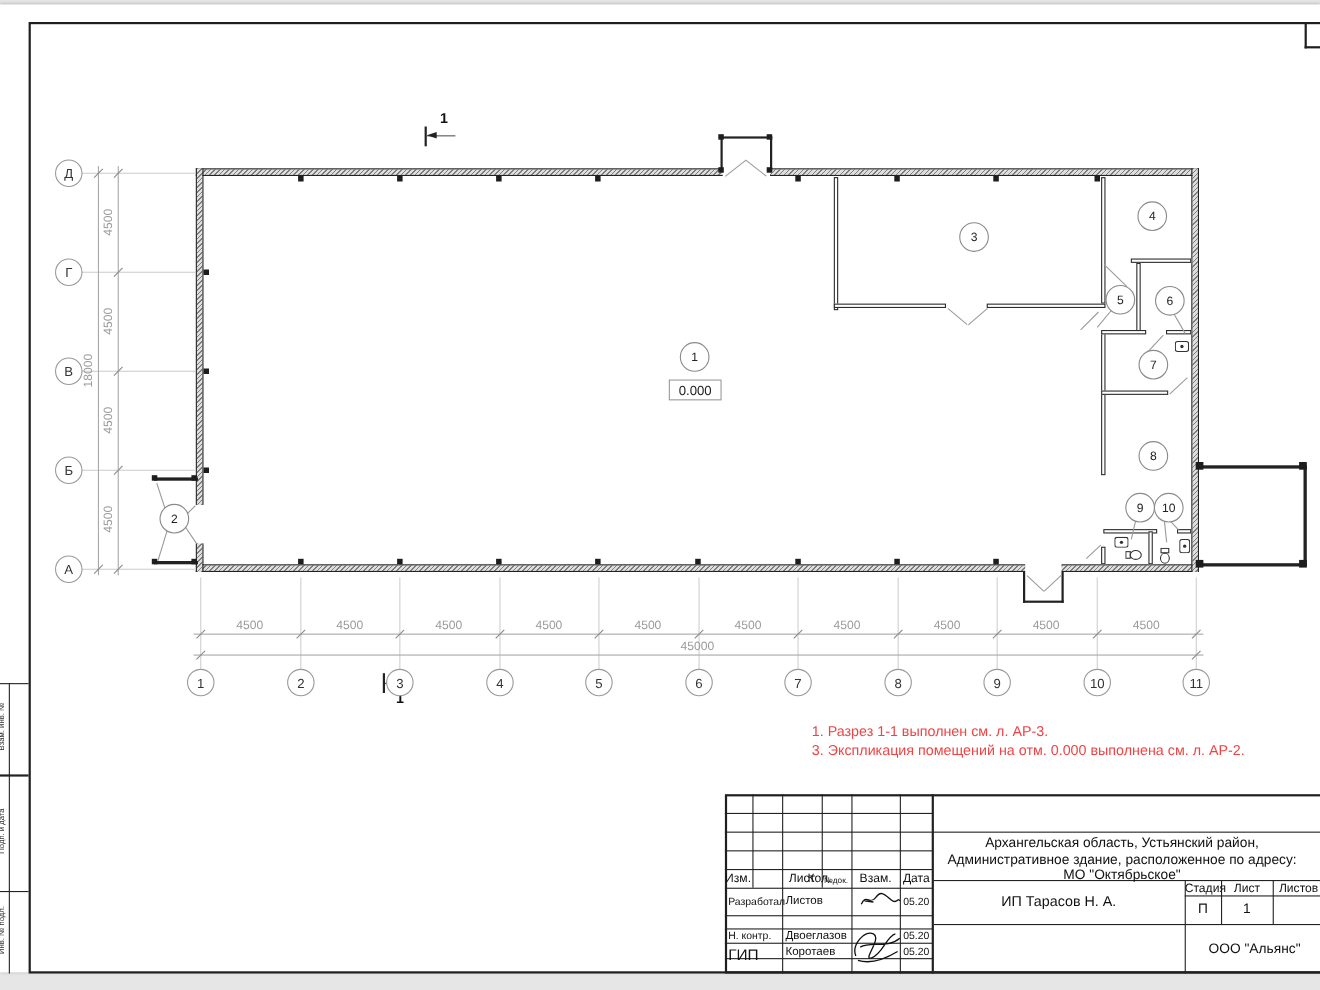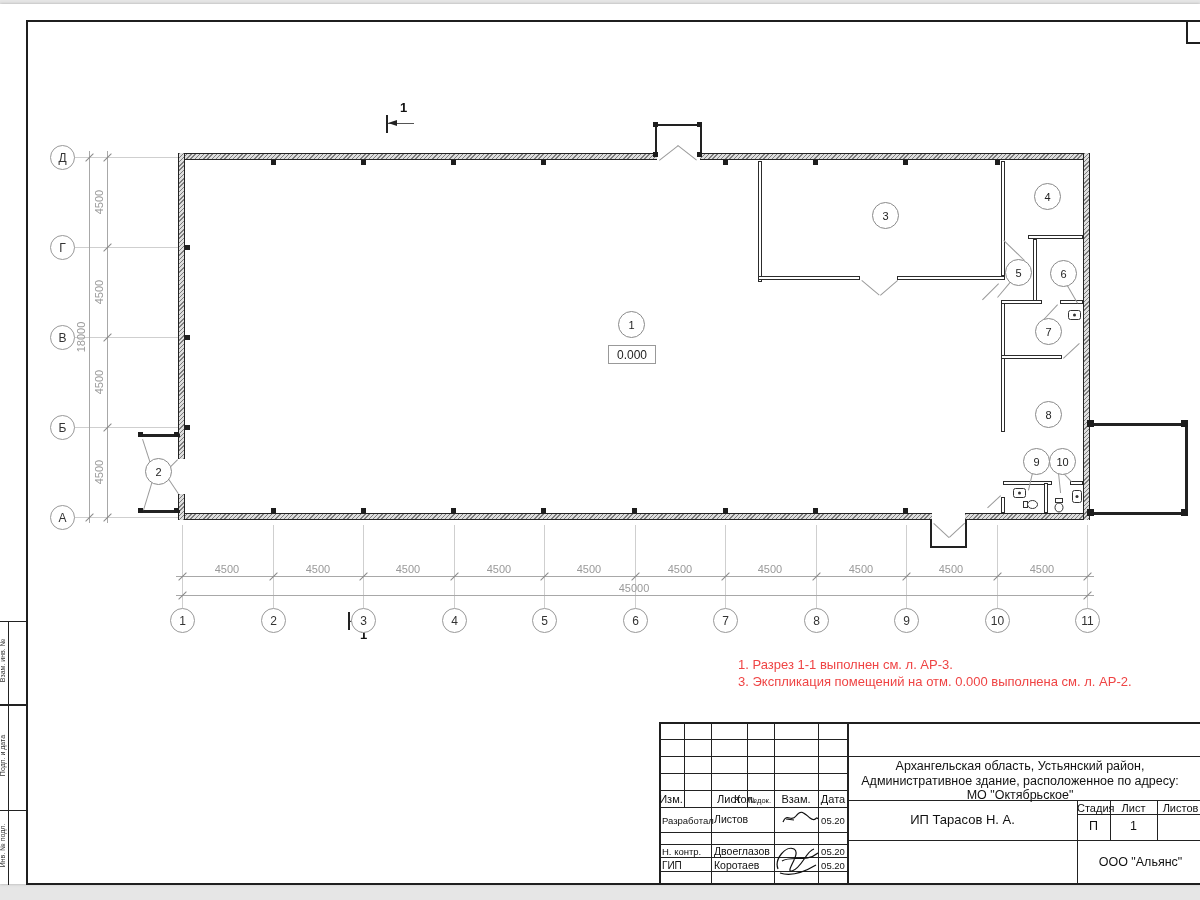--- a/index.html
+++ b/index.html
@@ -300,21 +300,21 @@
   <div class="tb tbc" style="left:740px;top:792px;width:40px;font-size:7.5px;">№док.</div>
   <div class="tb tbc" style="left:776px;top:789px;width:40px;font-size:11px;">Взам.</div>
   <div class="tb tbc" style="left:813px;top:789px;width:40px;font-size:11px;">Дата</div>
 
   <div class="tb" style="left:662px;top:811px;font-size:9.5px;">Разработал</div>
   <div class="tb" style="left:714px;top:809px;font-size:10.5px;">Листов</div>
   <div class="tb tbc" style="left:819px;top:811px;width:28px;font-size:9.5px;">05.20</div>
   <div class="tb" style="left:662px;top:842px;font-size:9.5px;">Н. контр.</div>
   <div class="tb" style="left:714px;top:841px;font-size:10.5px;">Двоеглазов</div>
   <div class="tb tbc" style="left:819px;top:842px;width:28px;font-size:9.5px;">05.20</div>
-  <div class="tb" style="left:662px;top:856px;font-size:10px;">ГИП</div>
+  <div class="tb" style="left:662px;top:856px;font-size:14px;">ГИП</div>
   <div class="tb" style="left:714px;top:855px;font-size:10.5px;">Коротаев</div>
   <div class="tb tbc" style="left:819px;top:856px;width:28px;font-size:9.5px;">05.20</div>
 
   <svg class="fix" style="left:780px;top:805px;" width="40" height="18">
     <path d="M3,13 C7,3 11,14 16,7 S24,4 30,9 S36,6 38,10 M6,10 L14,11" fill="none" stroke="#111" stroke-width="1.2"></path>
   </svg>
   <svg class="fix" style="left:772px;top:837px;" width="52" height="36">
     <path d="M6,28 C2,18 14,4 22,8 C30,12 12,32 20,30 C30,27 34,10 42,8 M10,20 C20,14 34,22 46,12 M8,32 C20,36 34,30 44,24" fill="none" stroke="#111" stroke-width="1.2"></path>
   </svg>
 

